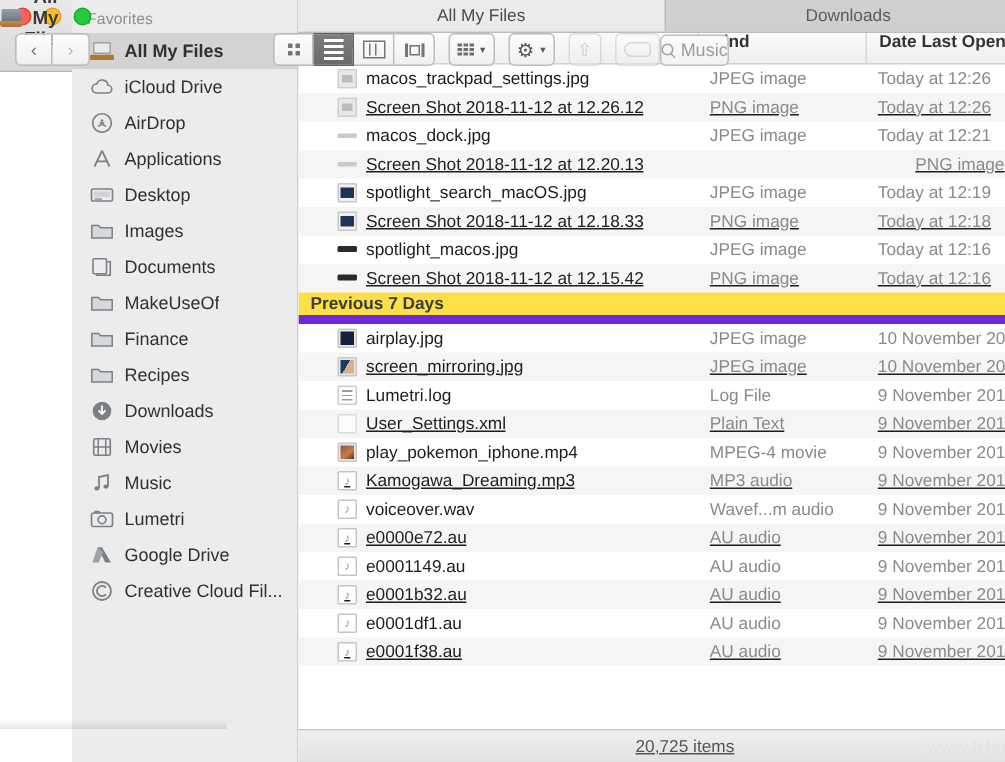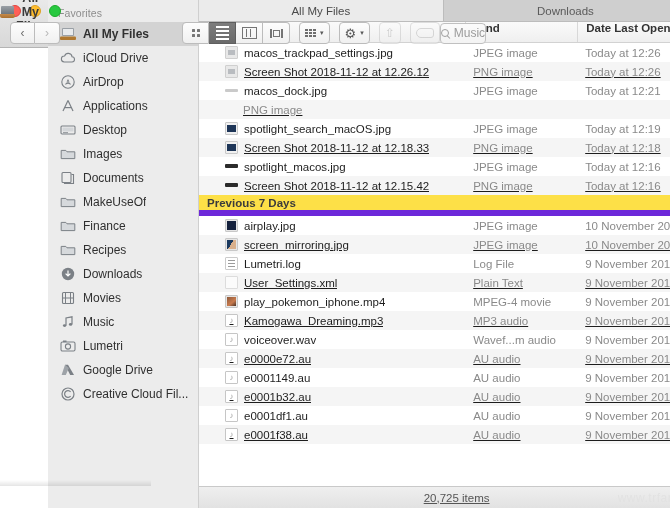--- a/index.html
+++ b/index.html
@@ -518,20 +518,24 @@
           </div>
           <div class="row">
             <div class="r-name">
               <span class="fic shot-thin"></span>
               <span class="nm">macos_dock.jpg</span>
             </div>
             <div class="r-kind">JPEG image</div>
             <div class="r-date">Today at 12:21</div>
           </div>
           <div class="row alt">
+            <div class="r-name">
+              <span class="fic shot-thin"></span>
+              <span class="nm">Screen Shot 2018-11-12 at 12.20.13</span>
+            </div>
             <div class="r-kind">PNG image</div>
           </div>
           <div class="row">
             <div class="r-name">
               <span class="fic shot-dark"></span>
               <span class="nm">spotlight_search_macOS.jpg</span>
             </div>
             <div class="r-kind">JPEG image</div>
             <div class="r-date">Today at 12:19</div>
           </div>

